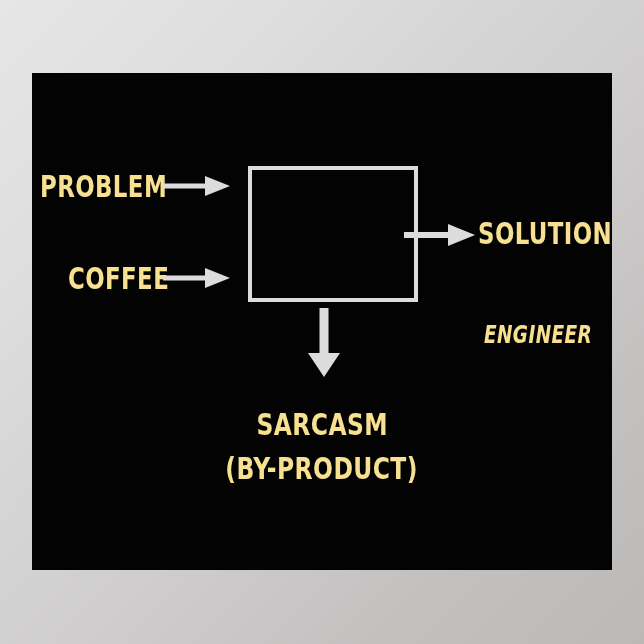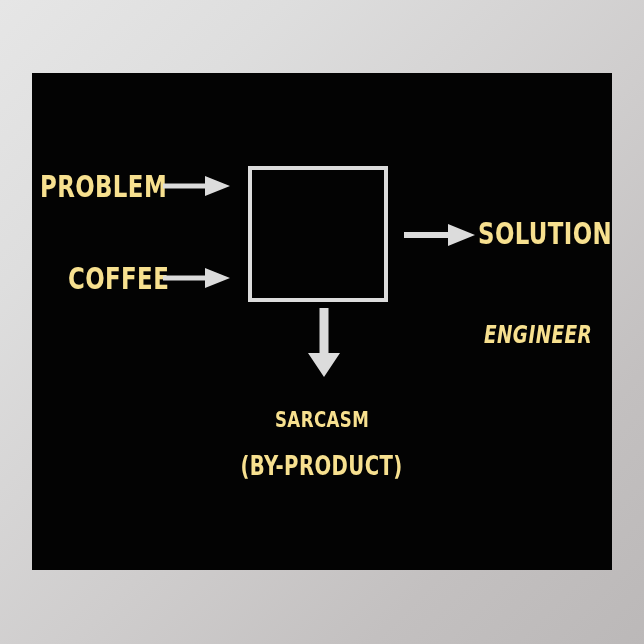--- a/index.html
+++ b/index.html
@@ -71,40 +71,40 @@
     top: 152px;
     font-size: 25px;
     transform-origin: left center;
   }
   .lbl-sarcasm {
     position: absolute;
     left: 0;
     top: 334px;
     width: 580px;
     text-align: center;
-    font-size: 22px;
+    font-size: 31px;
     transform: none;
   }
   .lbl-byproduct {
     position: absolute;
     left: 0;
     top: 378px;
     width: 580px;
     text-align: center;
-    font-size: 26px;
+    font-size: 31px;
     transform: none;
   }
   .sq { display: inline-block; transform: scaleX(0.84); }
 
   
   #engineer-box {
     position: absolute;
     left: 216px;
     top: 93px;
-    width: 140px;
+    width: 170px;
     height: 136px;
     border: 4px solid #dcdcdc;
     box-sizing: border-box;
     background: transparent;
     font-style: italic;
   }
 
   
   .arrow { position: absolute; }
   .arrow svg { display: block; }

